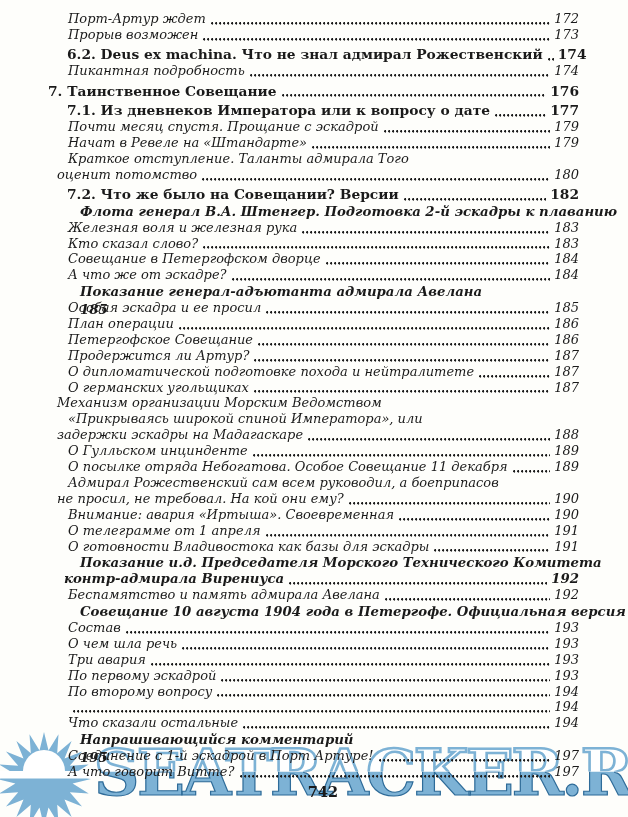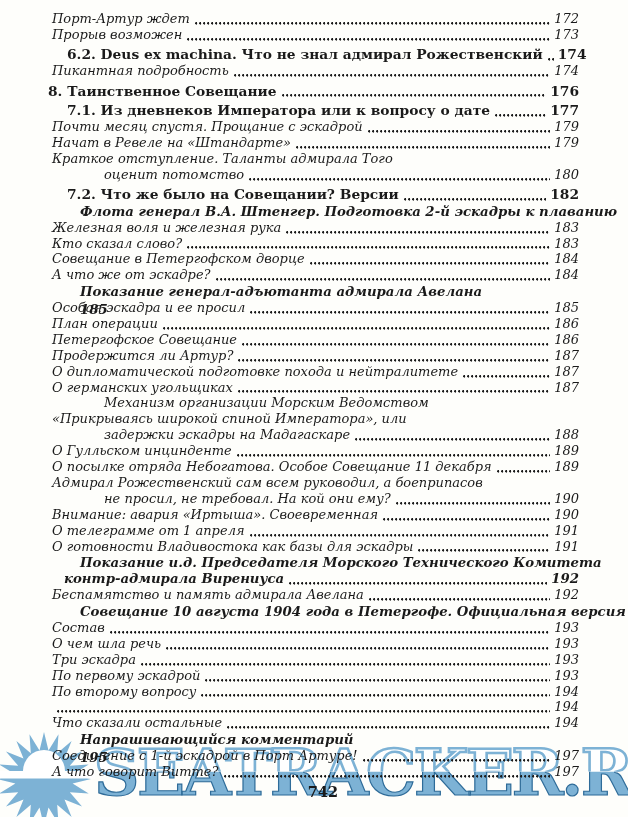--- a/index.html
+++ b/index.html
@@ -20,22 +20,22 @@
   .row .leader{
     flex:1 1 auto;align-self:flex-end;height:3px;margin:0 4px 2px 5px;min-width:6px;
     background-image:radial-gradient(circle at 1.2px 1.4px,#1c1c1c 1px,transparent 1.35px);
     background-size:4px 3px;background-repeat:repeat-x;
   }
   .row .pagenum{white-space:nowrap;}
   .lv-chapter{padding-left:48px;font-weight:bold;font-size:13.8px;margin-top:5px;}
   .lv-section{padding-left:67px;font-weight:bold;font-size:13.8px;margin-top:4px;text-align:right;}
   .lv-subsection{padding-left:80px;font-weight:bold;font-style:italic;font-size:13.3px;margin-top:1px;flex-direction:column;}
   .lv-subsection-cont{padding-left:64px;font-weight:bold;font-style:italic;font-size:13.3px;}
-  .lv-entry{padding-left:52px;font-style:italic;}
-  .lv-entry-cont{padding-left:104px;font-style:italic;}
+  .lv-entry{padding-left:68px;font-style:italic;}
+  .lv-entry-cont{padding-left:57px;font-style:italic;}
   .folio{position:absolute;top:783px;left:16px;width:614px;text-align:center;
          font-weight:bold;font-size:14.5px;z-index:2;}
 </style>
 </head>
 <body>
 
 <div class="page">
 
   <svg class="wm" width="628" height="817" viewBox="0 0 628 817" aria-hidden="true">
     <defs>
@@ -70,21 +70,21 @@
         <span class="title">6.2. Deus ex machina. Что не знал адмирал Рожественский</span>
         <span class="leader"></span>
         <span class="pagenum">174</span>
       </div>
       <div class="row lv-entry">
         <span class="title">Пикантная подробность</span>
         <span class="leader"></span>
         <span class="pagenum">174</span>
       </div>
       <div class="row lv-chapter">
-        <span class="title">8. Таинственное Совещание</span>
+        <span class="title">7. Таинственное Совещание</span>
         <span class="leader"></span>
         <span class="pagenum">176</span>
       </div>
       <div class="row lv-section">
         <span class="title">7.1. Из дневнеков Императора или к вопросу о дате</span>
         <span class="leader"></span>
         <span class="pagenum">177</span>
       </div>
       <div class="row lv-entry">
         <span class="title">Почти месяц спустя. Прощание с эскадрой</span>
@@ -232,21 +232,21 @@
         <span class="title">Состав</span>
         <span class="leader"></span>
         <span class="pagenum">193</span>
       </div>
       <div class="row lv-entry">
         <span class="title">О чем шла речь</span>
         <span class="leader"></span>
         <span class="pagenum">193</span>
       </div>
       <div class="row lv-entry">
-        <span class="title">Три эскадра</span>
+        <span class="title">Три авария</span>
         <span class="leader"></span>
         <span class="pagenum">193</span>
       </div>
       <div class="row lv-entry">
         <span class="title">По первому эскадрой</span>
         <span class="leader"></span>
         <span class="pagenum">193</span>
       </div>
       <div class="row lv-entry">
         <span class="title">По второму вопросу</span>

